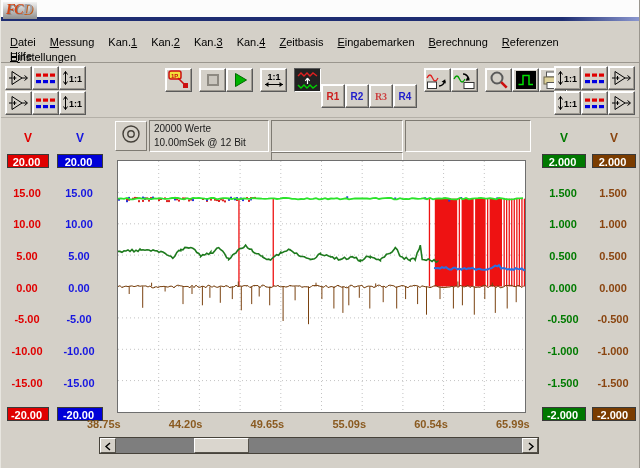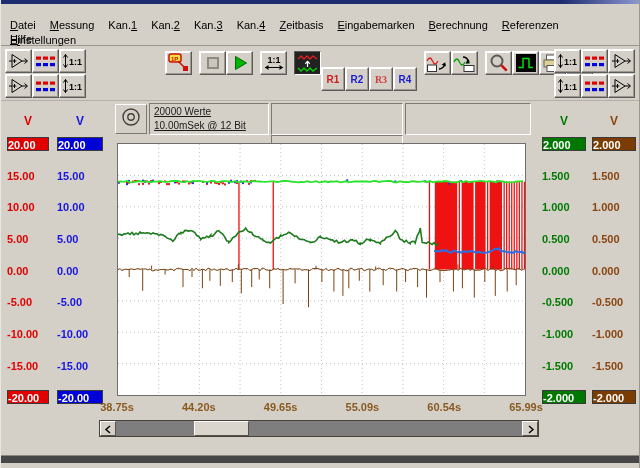--- a/index.html
+++ b/index.html
@@ -32,49 +32,52 @@
             box-shadow:inset -1px -1px 0 #9c9890, inset 1px 1px 0 #ffffff; padding:1px; cursor:pointer; }
   .tb-btn.pressed { border-color:#5a5a5a #fdfdfd #fdfdfd #5a5a5a; box-shadow:none; background:#222; }
   .tb-btn.ref-btn { font:bold 10px "Liberation Sans", sans-serif; width:24px;margin-top:16px; }
   .tb-btn span { display:flex; }
 
   
   #main-area { position:relative; height:355px; background:#d4d0c8; border-top:1px solid #b4b0a8; }
 
   .info-iconbox { position:absolute; left:114px; top:3px; width:32px; height:30px;
                   border:1px solid; border-color:#fff #7e7a72 #7e7a72 #fff; display:flex; align-items:center; justify-content:center; }
-  .sunken { border:1px solid; border-color:#7e7a72 #ffffff #ffffff #7e7a72;text-decoration:underline; }
+  .sunken { border:1px solid; border-color:#7e7a72 #ffffff #ffffff #7e7a72; }
   .info-box { position:absolute; left:148px; top:2px; width:120px; height:32px; padding:1px 4px; font-size:10px; line-height:14px; color:#1a1a1a; }
   .info-box2 { position:absolute; left:270px; top:2px; width:132px; height:32px; }
   .info-box2 .cell { height:32px; font-size:10px; line-height:14px; padding:7px 4px; color:#1a1a1a; }
   .info-box3 { position:absolute; left:404px; top:2px; width:126px; height:32px; }
 
   .axis-col { position:absolute; top:0; height:312px; }
   .axis-unit { position:absolute; top:13px; left:0; right:0; text-align:center; font:bold 12px "Liberation Sans",sans-serif; }
-  .tick { position:absolute; left:0; right:2px; height:14px; text-align:left; font:bold 11px/14px "Liberation Sans",sans-serif; }
+  .tick { position:absolute; left:0; right:2px; height:14px; text-align:center; font:bold 11px/14px "Liberation Sans",sans-serif; }
   .tick.boxed { right:0; padding-right:3px; color:#fff; border:1px solid #3a3a3a; }
 
   #plot { position:absolute; left:116px; top:42px; width:409px; height:253px; background:#ffffff; border:1px solid #6e6e6e; }
   #plot svg { display:block; }
 
-  .x-tick { position:absolute; top:300px; width:60px; text-align:center; font:bold 11px "Liberation Sans",sans-serif; color:#8a5a20; }
+  .x-tick { position:absolute; top:300px; width:60px; text-align:left; font:bold 11px "Liberation Sans",sans-serif; color:#8a5a20; }
 
   .scrollbar { position:absolute; left:98px; top:319px; width:440px; height:17px; background:#7e7e7e; border:1px solid #46423a; }
   .sb-btn { position:absolute; top:0; width:16px; height:15px; background:#d4d0c8; border:1px solid; border-color:#fff #55524a #55524a #fff;
             display:flex; align-items:center; justify-content:center; }
   .sb-left { left:0; } .sb-right { right:0; }
   .sb-thumb { position:absolute; left:94px; top:0; width:55px; height:15px; background:#dad6ce; border:1px solid; border-color:#fff #55524a #55524a #fff; }
 
   .bottom-strip { height:8px; background:#474747; border-top:1px solid #8c8880; }
 </style>
 </head>
 <body>
 
 <div id="window">
 
+  <div class="titlebar">
+    <span class="logo"><span class="logo-fc">FC</span><span class="logo-d">D</span></span>
+  </div>
   <div class="blueline"></div>
 
   <div class="menubar">
     <div class="menurow" id="menu-row-1"><span class="menu-item"><u>D</u>atei</span><span class="menu-item"><u>M</u>essung</span><span class="menu-item">Kan.<u>1</u></span><span class="menu-item">Kan.<u>2</u></span><span class="menu-item">Kan.<u>3</u></span><span class="menu-item">Kan.<u>4</u></span><span class="menu-item"><u>Z</u>eitbasis</span><span class="menu-item"><u>E</u>ingabemarken</span><span class="menu-item"><u>B</u>erechnung</span><span class="menu-item"><u>R</u>eferenzen</span><span class="menu-item">E<u>i</u>nstellungen</span></div>
     <div class="menurow" id="menu-row-2"><span class="menu-item"><u>H</u>ilfe</span></div>
   </div>
 
   <div class="toolbar">
     <div class="tb-left">
       <div class="tb-row" id="tb-left-top">

